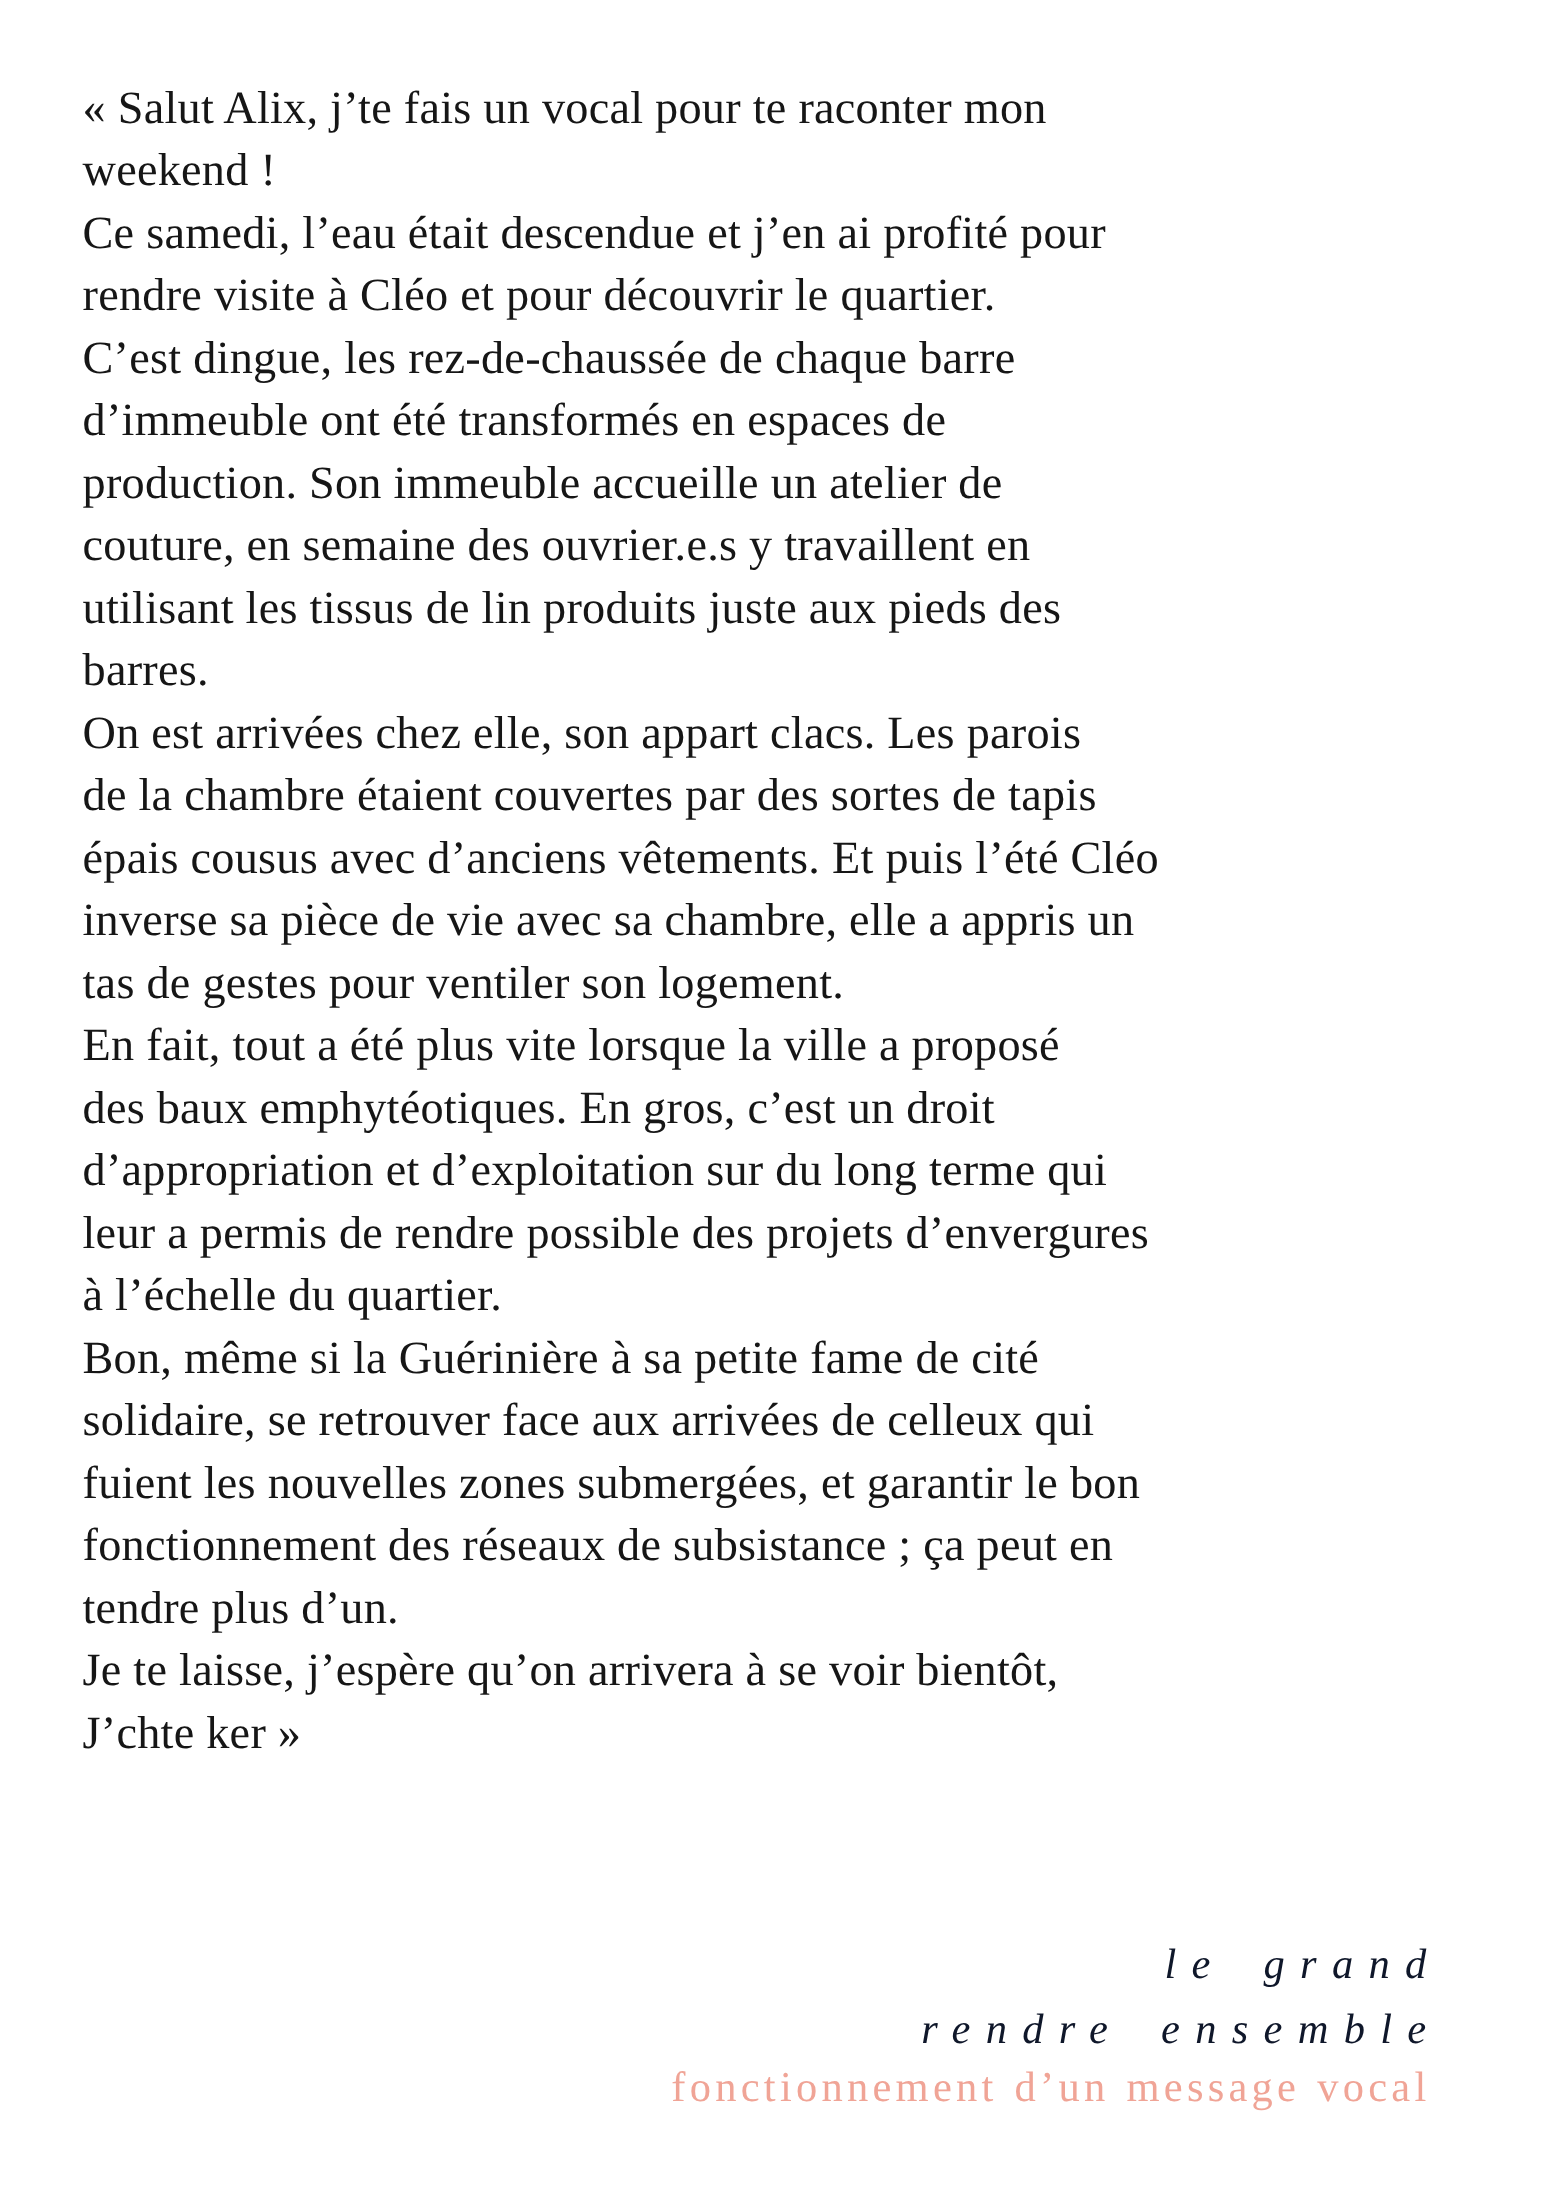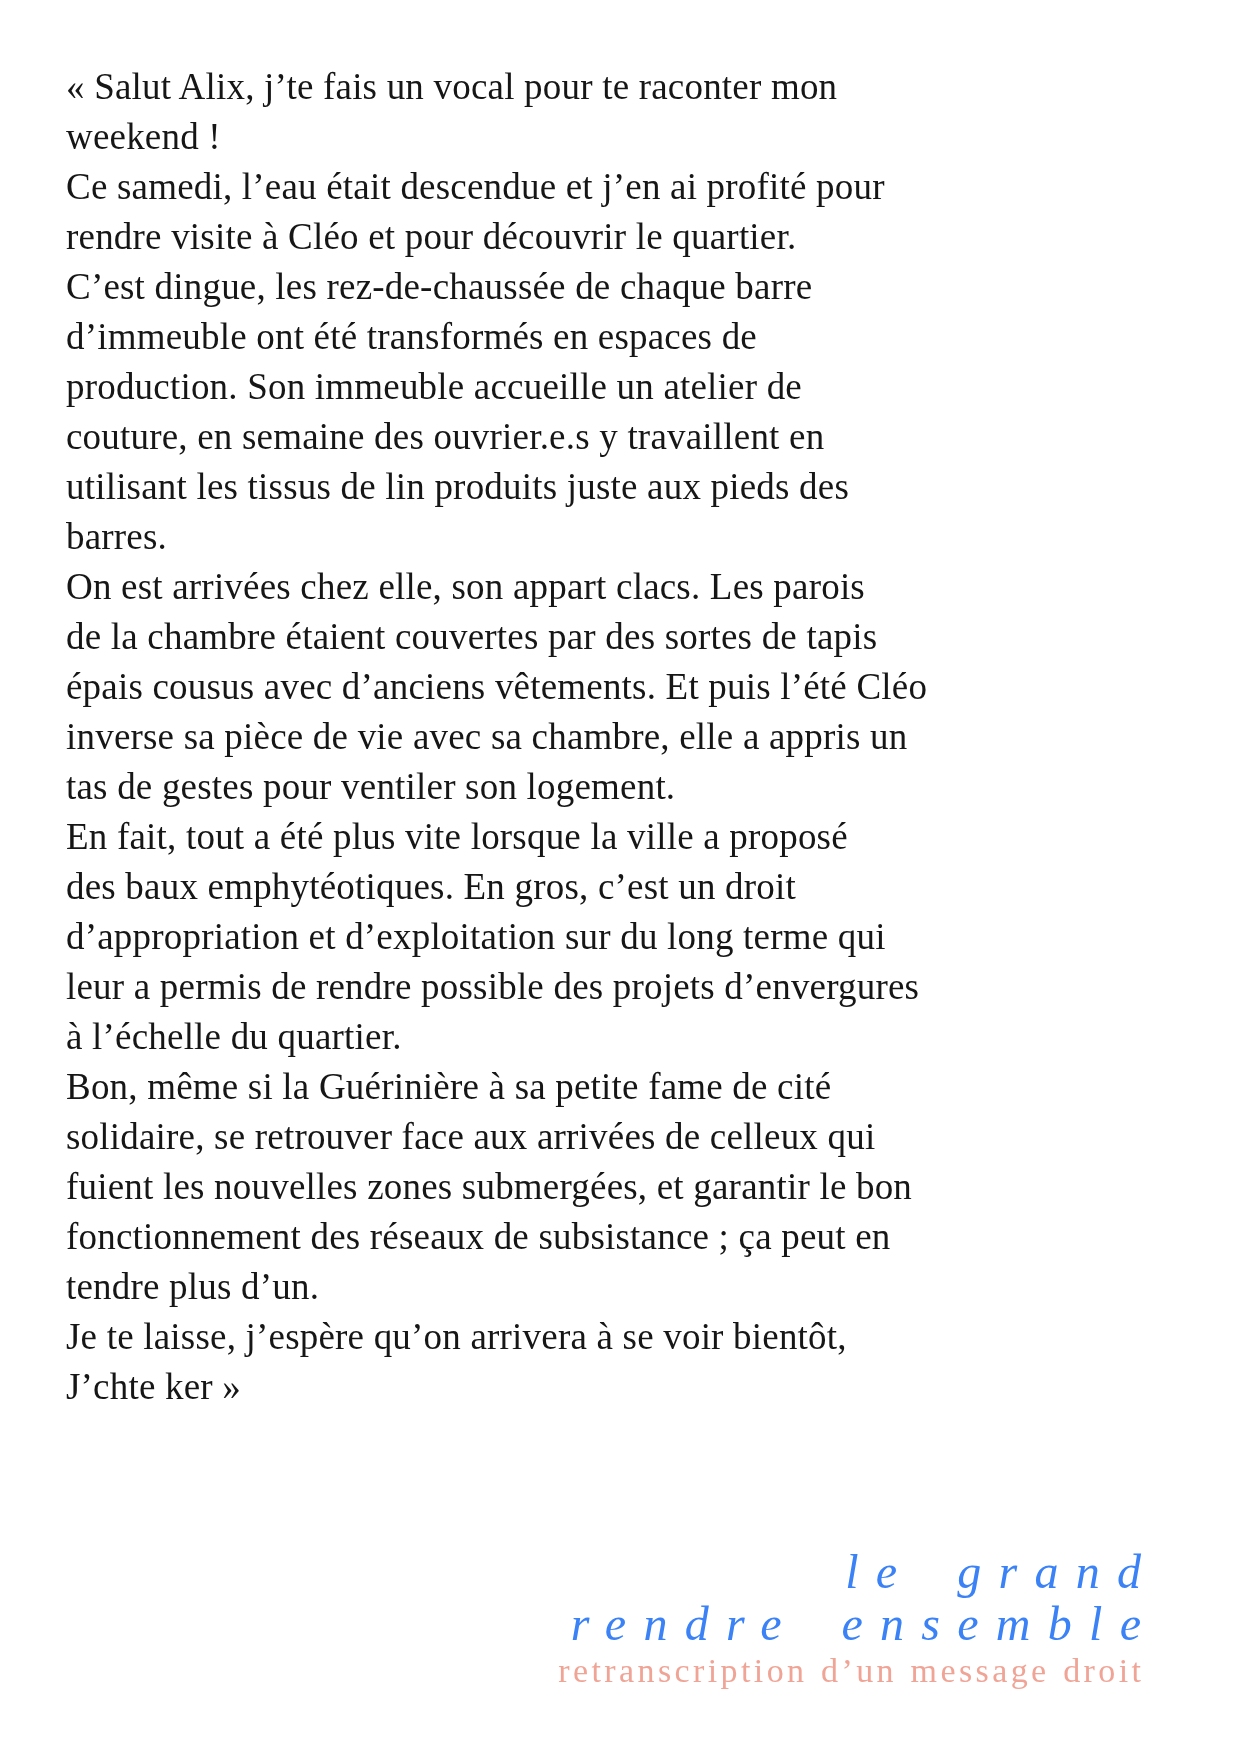--- a/index.html
+++ b/index.html
@@ -27,22 +27,22 @@
     white-space: pre-line;
   }
   .footer {
     position: absolute;
     right: 70px;
     top: 1546px;
     text-align: right;
   }
   .footer-title {
     font-style: italic;
-    color: #3b82f6;
-    font-size: 48px;
+    color: #0f172a;
+    font-size: 34px;
     line-height: 52px;
     letter-spacing: 0.36em;
     word-spacing: 0.28em;
     margin-right: -0.36em; 
   }
   .footer-subtitle {
     color: #f0a496;
     font-size: 34px;
     line-height: 40px;
     letter-spacing: 0.1em;
@@ -80,16 +80,16 @@
 solidaire, se retrouver face aux arrivées de celleux qui
 fuient les nouvelles zones submergées, et garantir le bon
 fonctionnement des réseaux de subsistance ; ça peut en
 tendre plus d’un.
 Je te laisse, j’espère qu’on arrivera à se voir bientôt,
 J’chte ker »</div>
 
   <div class="footer">
     <div class="footer-title">le grand</div>
     <div class="footer-title">rendre ensemble</div>
-    <div class="footer-subtitle">retranscription d’un message droit</div>
+    <div class="footer-subtitle">fonctionnement d’un message vocal</div>
   </div>
 
 </div>
 
 </body></html>

